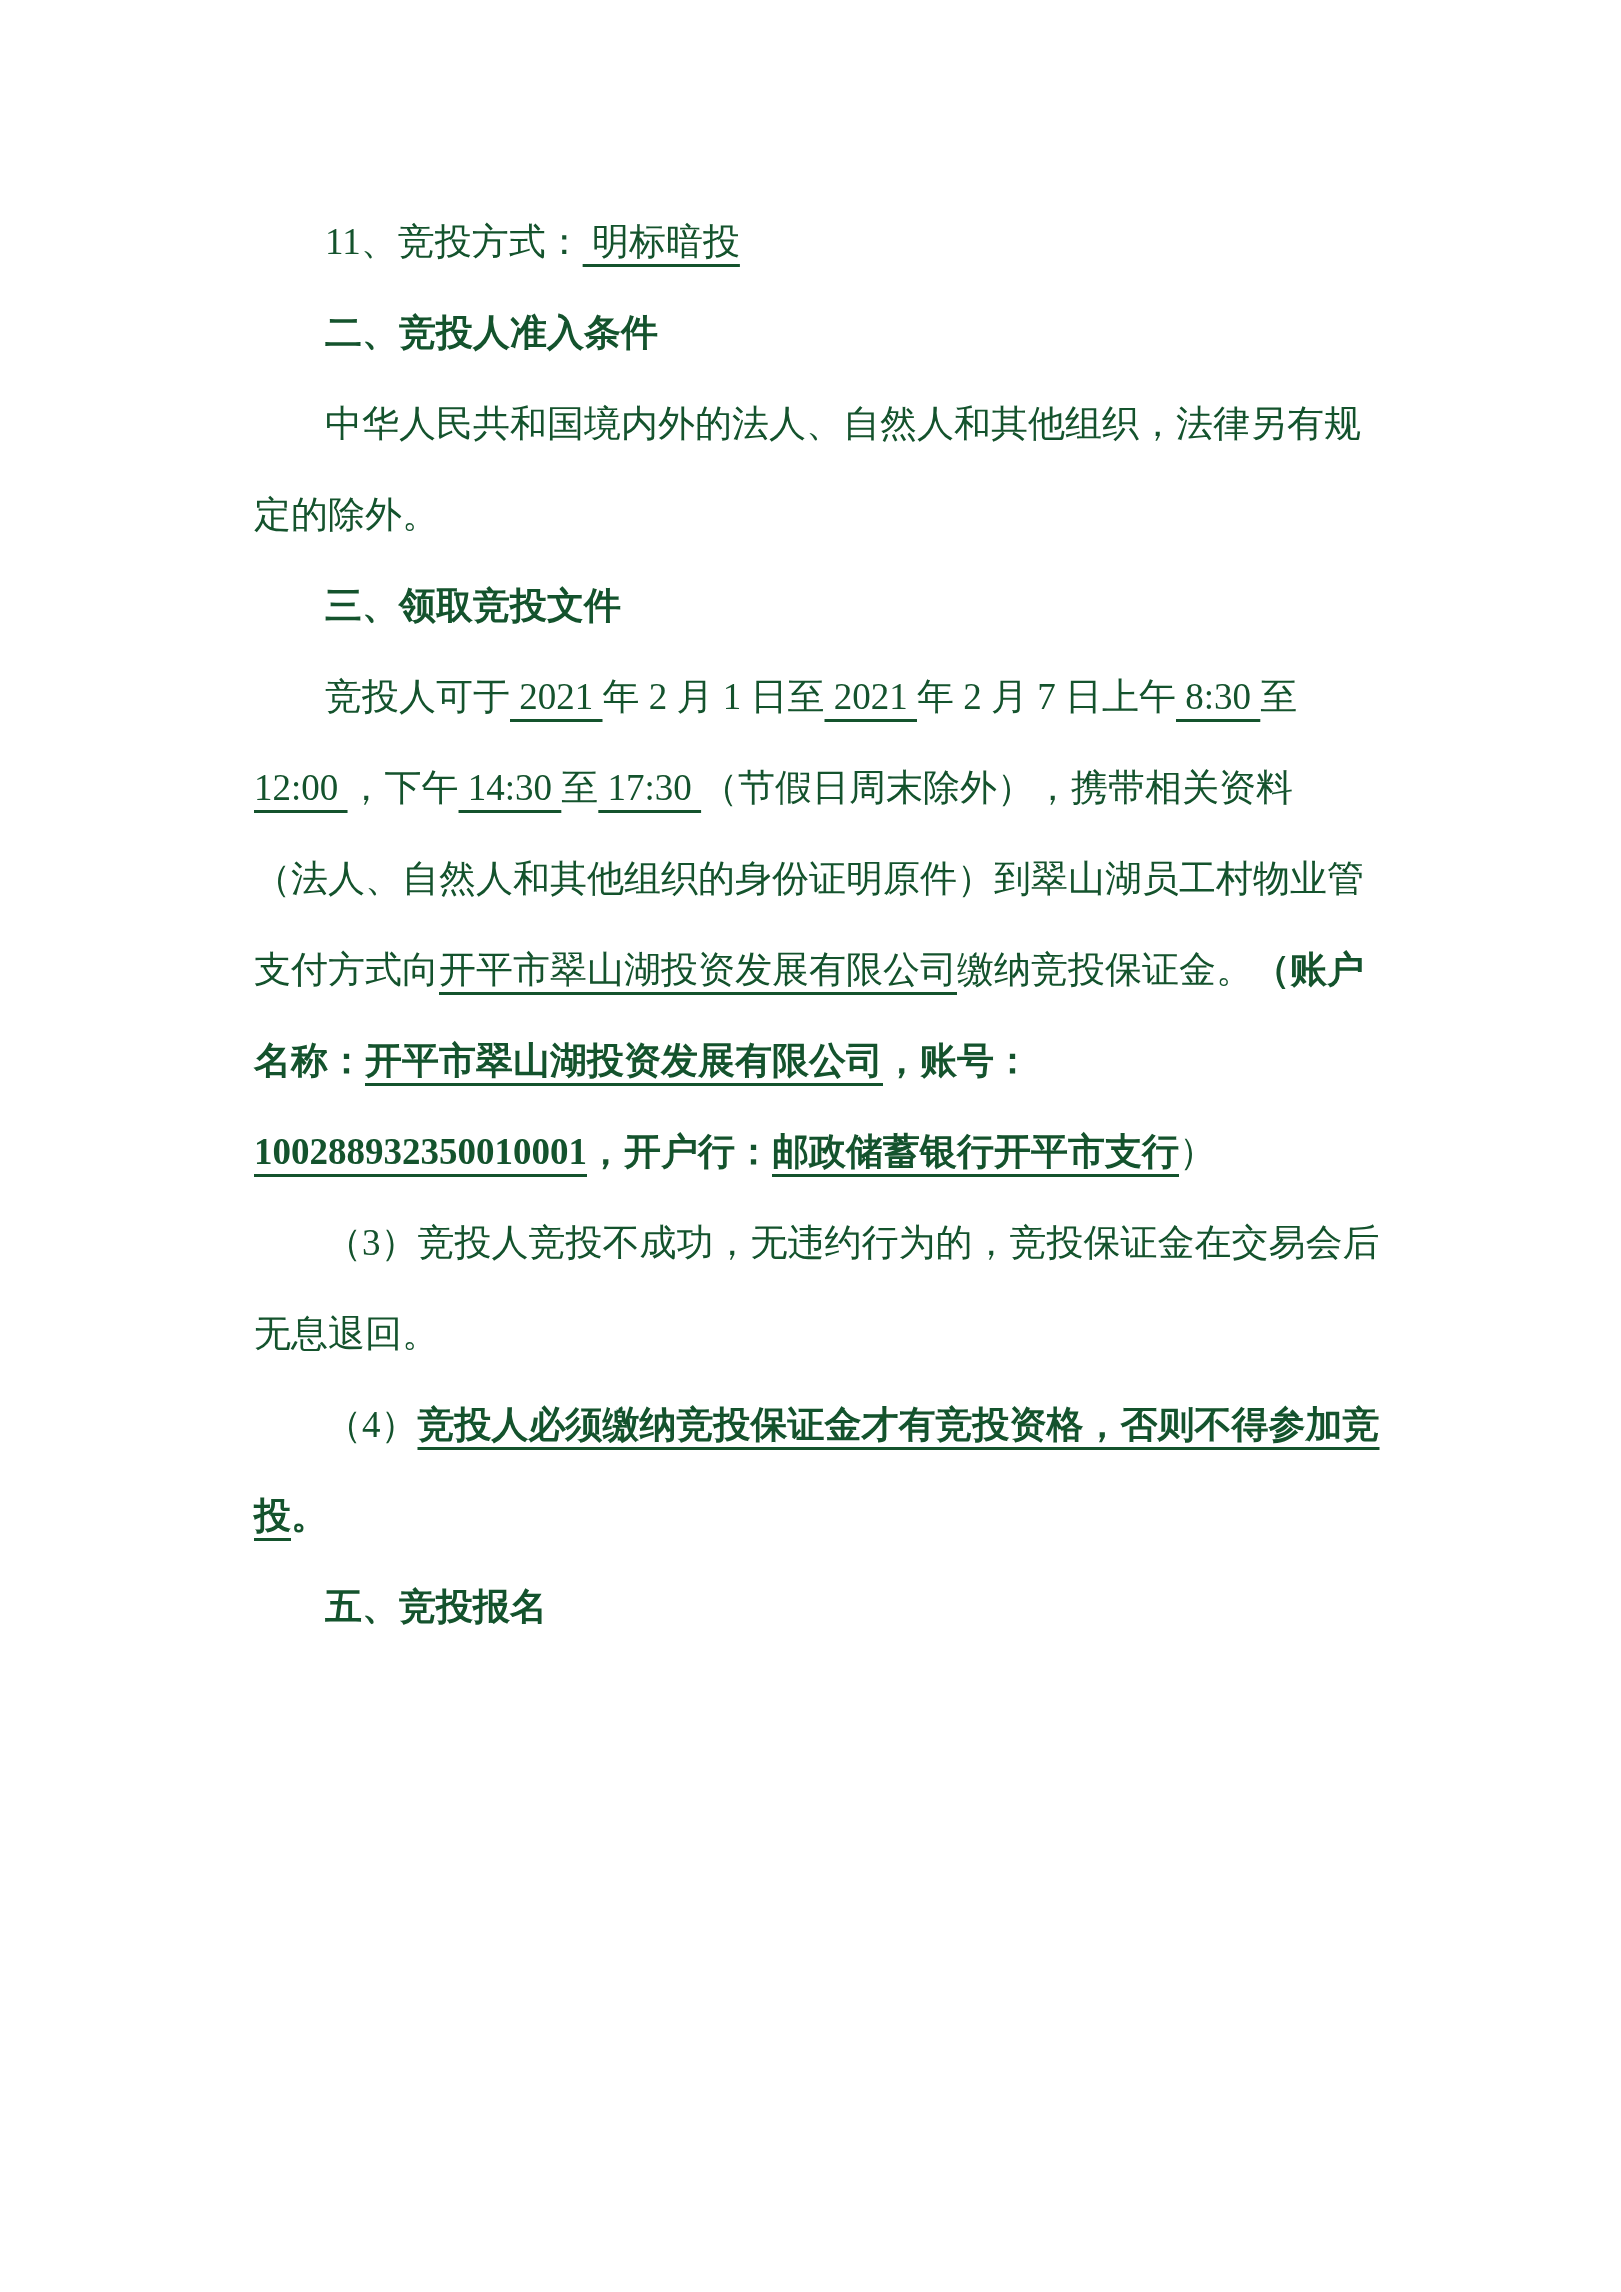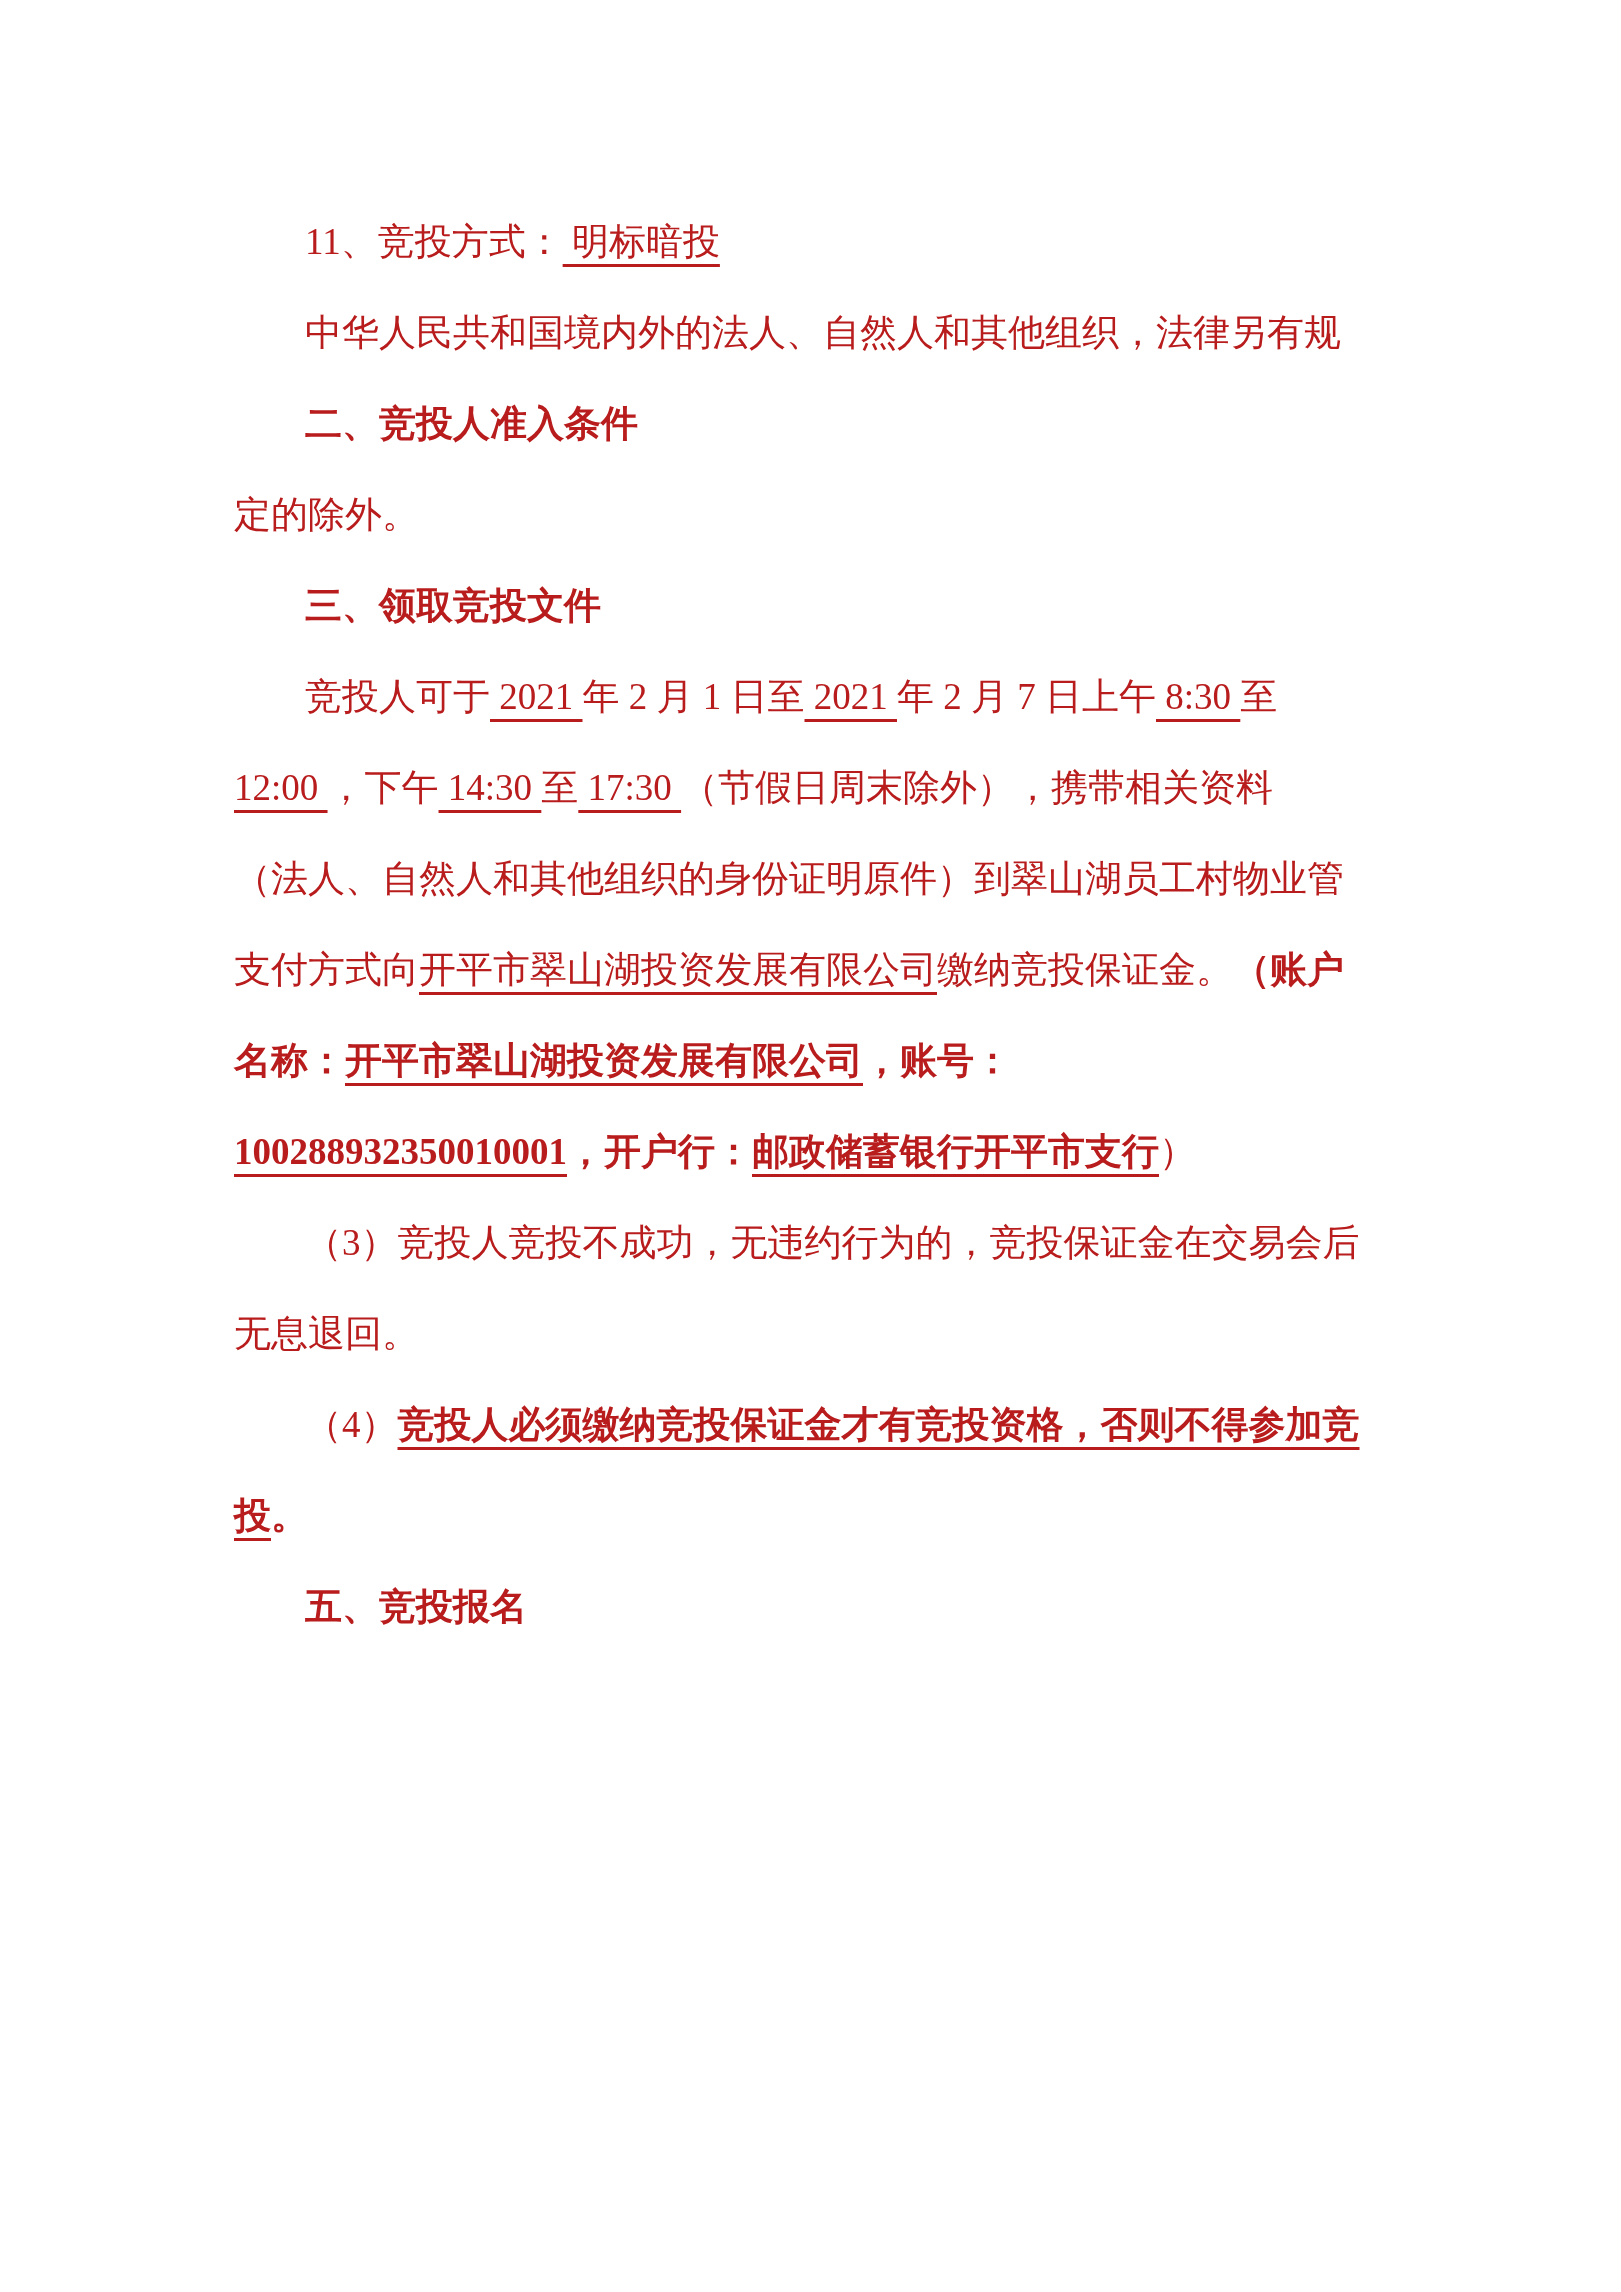--- a/index.html
+++ b/index.html
@@ -9,26 +9,26 @@
   }
   .page {
     position: relative;
     width: 1621px;
     height: 2293px;
     background: #ffffff;
     overflow: hidden;
   }
   .doc {
     position: absolute;
-    left: 234px;
+    left: 254px;
     top: 196px;
     width: 1108px;
     font-family: "Liberation Serif", "DejaVu Serif", serif;
     font-size: 37px;
-    color: #b91c1c;
+    color: #14532d;
   }
   .line {
     height: 91px;
     line-height: 91px;
     white-space: pre;
   }
   .line.indent {
     text-indent: 71px;
   }
   .run { display: inline; }
@@ -40,22 +40,22 @@
     text-decoration-thickness: 2.9px;
     text-underline-offset: 9.8px;
   }
 </style>
 </head>
 <body>
 
 <div class="page">
   <div class="doc" id="doc">
       <div class="line indent"><span class="run">11、竞投方式：</span><span class="run u">&nbsp;明标暗投</span></div>
+      <div class="line indent"><span class="run b">二、竞投人准入条件</span></div>
       <div class="line indent"><span class="run">中华人民共和国境内外的法人、自然人和其他组织，法律另有规</span></div>
-      <div class="line indent"><span class="run b">二、竞投人准入条件</span></div>
       <div class="line"><span class="run">定的除外。</span></div>
       <div class="line indent"><span class="run b">三、领取竞投文件</span></div>
       <div class="line indent"><span class="run">竞投人可于</span><span class="run u">&nbsp;2021&nbsp;</span><span class="run">年 2 月 1 日至</span><span class="run u">&nbsp;2021&nbsp;</span><span class="run">年 2 月 7 日上午</span><span class="run u">&nbsp;8:30&nbsp;</span><span class="run">至</span></div>
       <div class="line"><span class="run u">12:00&nbsp;</span><span class="run">，下午</span><span class="run u">&nbsp;14:30&nbsp;</span><span class="run">至</span><span class="run u">&nbsp;17:30&nbsp;</span><span class="run">（节假日周末除外），携带相关资料</span></div>
       <div class="line"><span class="run">（法人、自然人和其他组织的身份证明原件）到翠山湖员工村物业管</span></div>
       <div class="line"><span class="run">支付方式向</span><span class="run u">开平市翠山湖投资发展有限公司</span><span class="run">缴纳竞投保证金。</span><span class="run b">（账户</span></div>
       <div class="line"><span class="run b">名称：</span><span class="run b u">开平市翠山湖投资发展有限公司</span><span class="run b">，账号：</span></div>
       <div class="line"><span class="run b u">100288932350010001</span><span class="run b">，开户行：</span><span class="run b u">邮政储蓄银行开平市支行</span><span class="run">）</span></div>
       <div class="line indent"><span class="run">（3）竞投人竞投不成功，无违约行为的，竞投保证金在交易会后</span></div>
       <div class="line"><span class="run">无息退回。</span></div>

